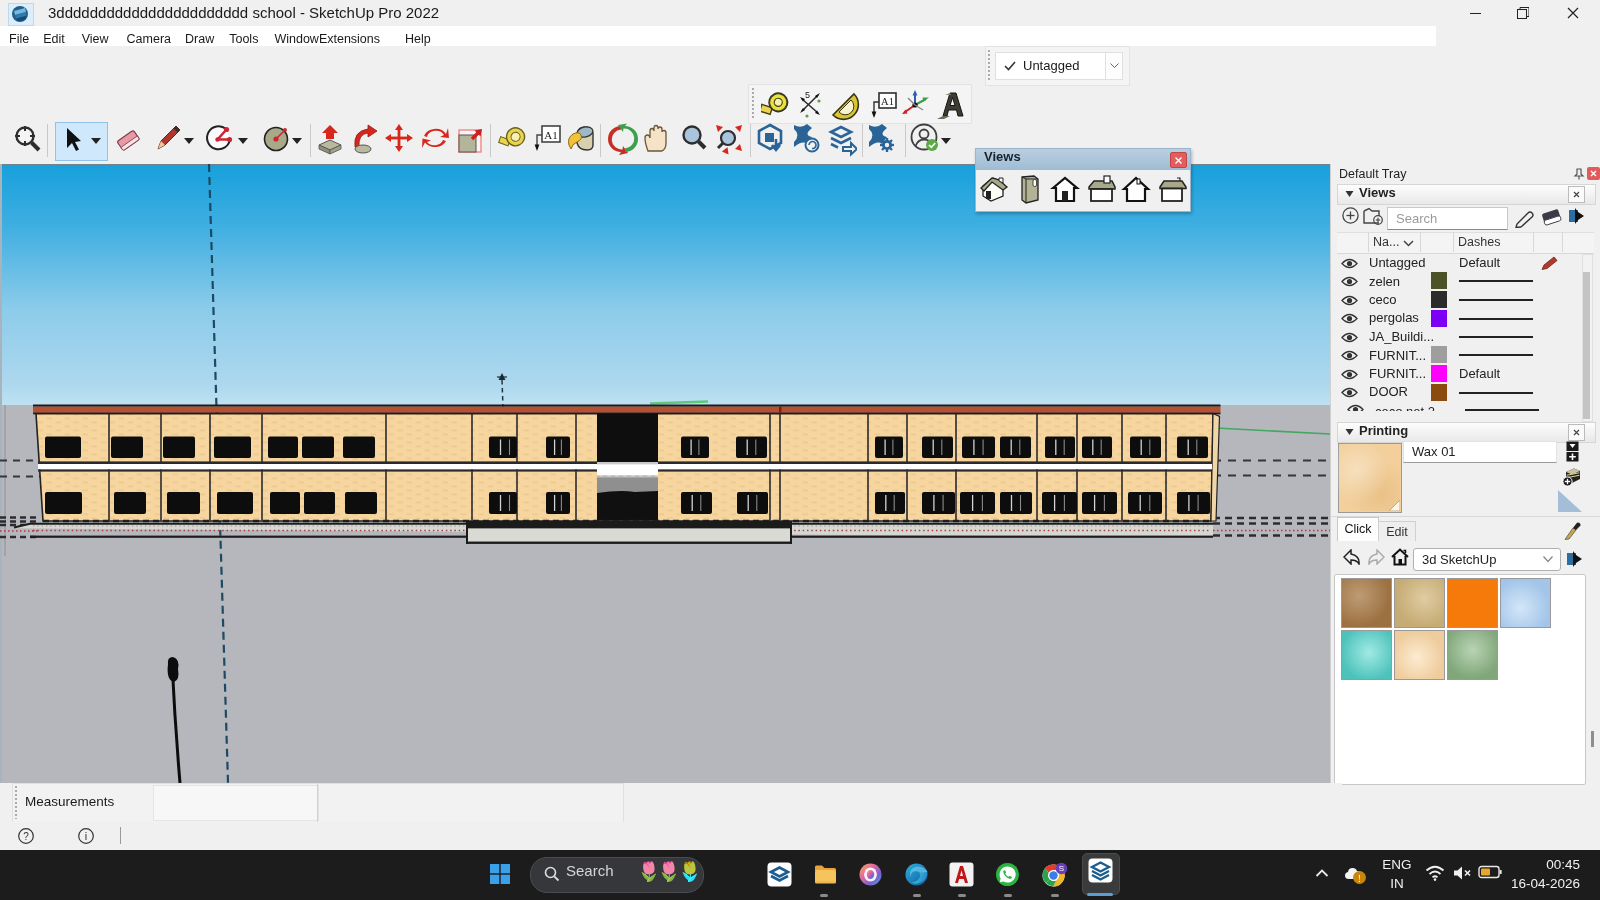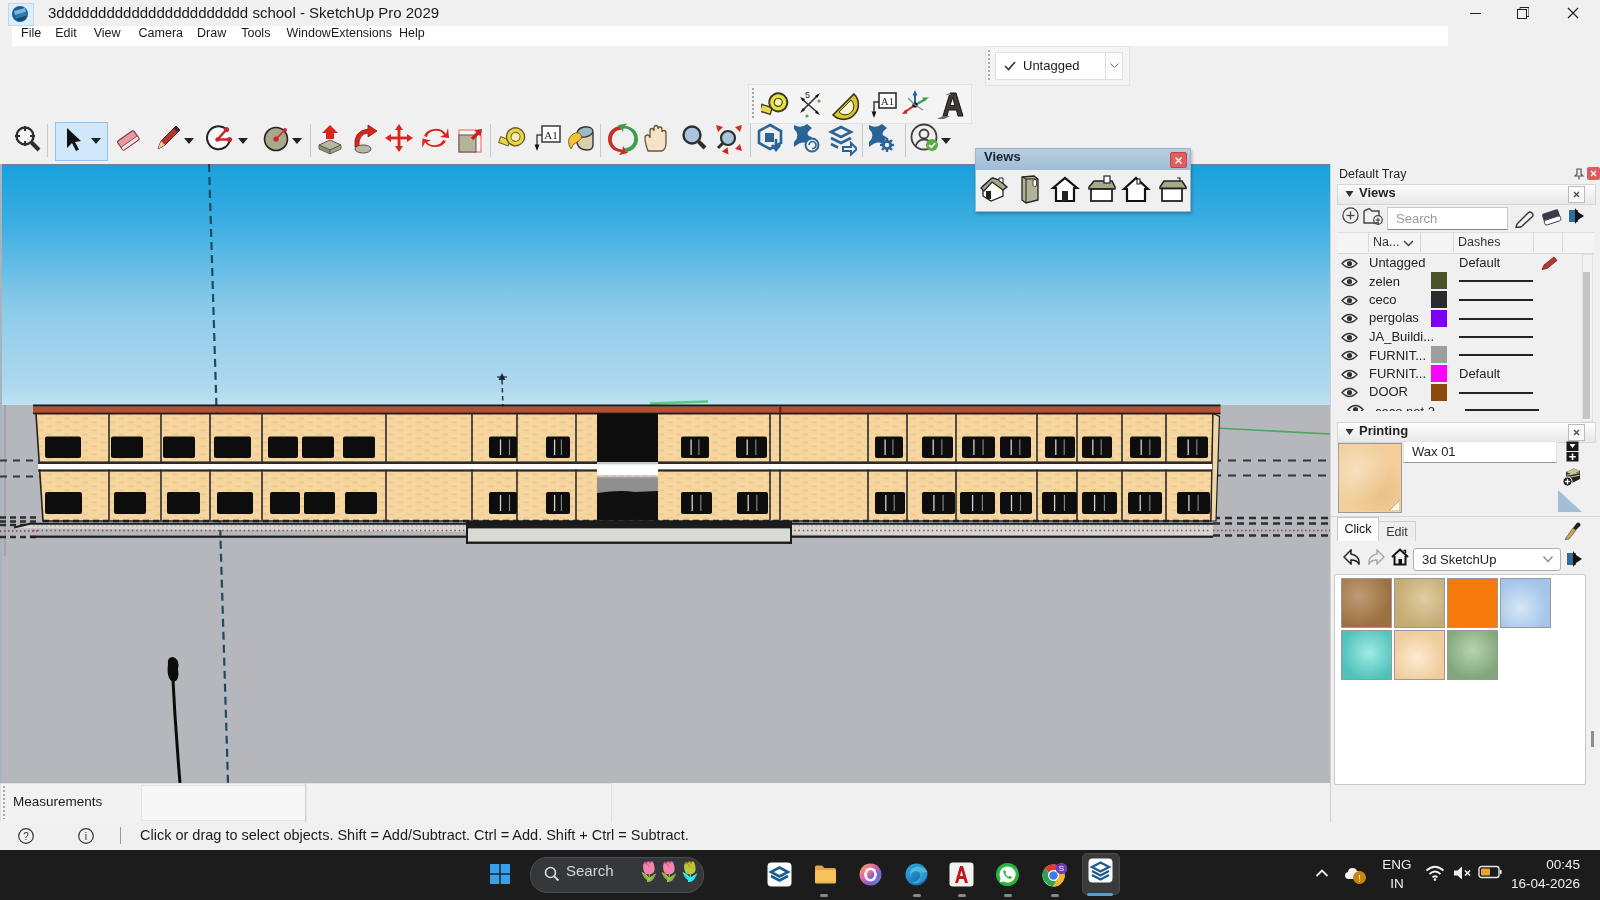--- a/index.html
+++ b/index.html
@@ -4,50 +4,50 @@
 <style>
   html,body{margin:0;padding:0;width:1600px;height:900px;overflow:hidden;
     font-family:"Liberation Sans",sans-serif;background:#f0f0f0;}
   .abs{position:absolute;}
   #stage{position:relative;width:1600px;height:900px;}
   
   #titlebar{left:0;top:0;width:1600px;height:26px;background:#f0f0f0;}
   #titletext{left:48px;top:4px;font-size:15px;color:#1a1a1a;}
   .winbtn{top:0;width:46px;height:26px;display:flex;align-items:center;justify-content:center;color:#222;}
   
-  #menubar{left:12px;top:26px;width:1436px;height:20px;background:#ffffff;display:flex;align-items:flex-start;font-size:12.5px;color:#1a1a1a;}
+  #menubar{left:0;top:26px;width:1436px;height:20px;background:#ffffff;display:flex;align-items:flex-end;font-size:12.5px;color:#1a1a1a;}
   #menubar span{display:inline-block;}
   
   #toolzone{left:0;top:46px;width:1600px;height:118px;background:#f0f0f0;}
   
   #viewport{left:0;top:164px;width:1330px;height:619px;overflow:hidden;}
   
   #views{left:975px;top:148px;width:214px;height:62px;background:#f0f0f0;border:1px solid #9db6cc;box-shadow:1px 2px 3px rgba(0,0,0,.25);}
   #viewshead{left:0;top:0;width:100%;height:21px;background:linear-gradient(#b9cfdf,#9fbcd4);display:flex;align-items:flex-start;}
   
   #tray{left:1330px;top:164px;width:270px;height:686px;background:#f0f0f0;border-left:1px solid #d0d0d0;}
   
-  #measbar{left:0;top:783px;width:1330px;height:39px;background:#f0f0f0;}
+  #measbar{left:12px;top:783px;width:1330px;height:39px;background:#f0f0f0;}
   #statusbar{left:0;top:822px;width:1600px;height:28px;background:#f0f0f0;}
   
   #taskbar{left:0;top:850px;width:1600px;height:50px;background:#1c1c1c;}
 </style>
 </head>
 <body>
 <div id="stage">
 
   <div id="titlebar" class="abs"></div>
   <div class="abs" style="left:8px;top:3px;width:24px;height:21px;background:#dceefc;border:1px solid #bcd9f0;"></div>
   <svg class="abs" style="left:11px;top:5px" width="18" height="18" viewBox="0 0 18 18">
     <circle cx="9" cy="9" r="8" fill="#1e5f8e"></circle>
     <path d="M3 6 L14 3 L15 7 L4 10 Z" fill="#7ab7dd"></path>
     <path d="M4 10 L15 7 L15.5 11 L5 14 Z" fill="#2d7bb0"></path>
     <path d="M5 13.6 L15.5 10.8 L14 14.5 L7 16.2 Z" fill="#174a6e"></path>
   </svg>
-  <div id="titletext" class="abs">3ddddddddddddddddddddddd school - SketchUp Pro 2029</div>
+  <div id="titletext" class="abs">3ddddddddddddddddddddddd school - SketchUp Pro 2022</div>
   <div class="winbtn abs" style="left:1452px;">
       <svg width="11" height="11">
         <line x1="0" y1="5.5" x2="11" y2="5.5" stroke="#222" stroke-width="1"></line>
       </svg>
     </div>
   <div class="winbtn abs" style="left:1500px;">
       <svg width="12" height="12">
         <rect x="0.5" y="2.5" width="9" height="9" fill="none" stroke="#222"></rect>
         <path d="M3 2.5 L3 .5 L12 .5 L12 9.5 L10 9.5" fill="none" stroke="#222"></path>
       </svg>
@@ -60,21 +60,21 @@
 
   <div id="menubar" class="abs">
     <span style="margin-left:9px;">File</span>
       <span style="margin-left:14px;">Edit</span>
       <span style="margin-left:17px;">View</span>
       <span style="margin-left:18px;">Camera</span>
       <span style="margin-left:14px;">Draw</span>
       <span style="margin-left:15px;">Tools</span>
       <span style="margin-left:16px;">Window</span>
       <span style="">Extensions</span>
-      <span style="margin-left:7px;">Help</span>
+      <span style="margin-left:25px;">Help</span>
   </div>
 
   <div id="toolzone" class="abs"></div>
 
   <div class="abs" style="left:985px;top:46px;width:143px;height:38px;background:#f4f4f4;border:1px solid #e3e3e3;"></div>
   <div class="abs" style="left:988px;top:50px;width:2px;height:30px;background:repeating-linear-gradient(#aaa 0 2px,transparent 2px 4px);"></div>
   <div class="abs" style="left:995px;top:52px;width:110px;height:26px;background:#fff;border:1px solid #e0e0e0;font-size:13px;color:#1a1a1a;">
      <svg class="abs" style="left:8px;top:7px" width="12" height="12">
         <path d="M1 6 L4.5 9.5 L11 2" fill="none" stroke="#333" stroke-width="1.6"></path>
       </svg>
@@ -754,21 +754,20 @@
   <div id="statusbar" class="abs">
     <svg class="abs" style="left:18px;top:6px" width="16" height="16">
         <circle cx="8" cy="8" r="7.3" fill="none" stroke="#333" stroke-width="1.2"></circle>
         <text x="8" y="11.5" font-size="10" text-anchor="middle" fill="#333" font-family="Liberation Sans">?</text>
       </svg>
     <svg class="abs" style="left:78px;top:6px" width="16" height="16">
         <circle cx="8" cy="8" r="7.3" fill="none" stroke="#333" stroke-width="1.2"></circle>
         <text x="8" y="12" font-size="11" text-anchor="middle" fill="#333" font-family="Liberation Sans">i</text>
       </svg>
     <div class="abs" style="left:120px;top:5px;width:1px;height:17px;background:#999;"></div>
-    <div class="abs" style="left:140px;top:5px;font-size:14.5px;color:#1a1a1a;">Click or drag to select objects. Shift = Add/Subtract. Ctrl = Add. Shift + Ctrl = Subtract.</div>
   </div>
 
   <div id="taskbar" class="abs">
       <svg class="abs" style="left:489px;top:13px" width="22" height="22" viewBox="0 0 22 22">
         <g fill="#3aa0e8">
           <rect x="1" y="1" width="9.3" height="9.3"></rect>
           <rect x="11.7" y="1" width="9.3" height="9.3"></rect>
           <rect x="1" y="11.7" width="9.3" height="9.3"></rect>
           <rect x="11.7" y="11.7" width="9.3" height="9.3"></rect>
         </g>

